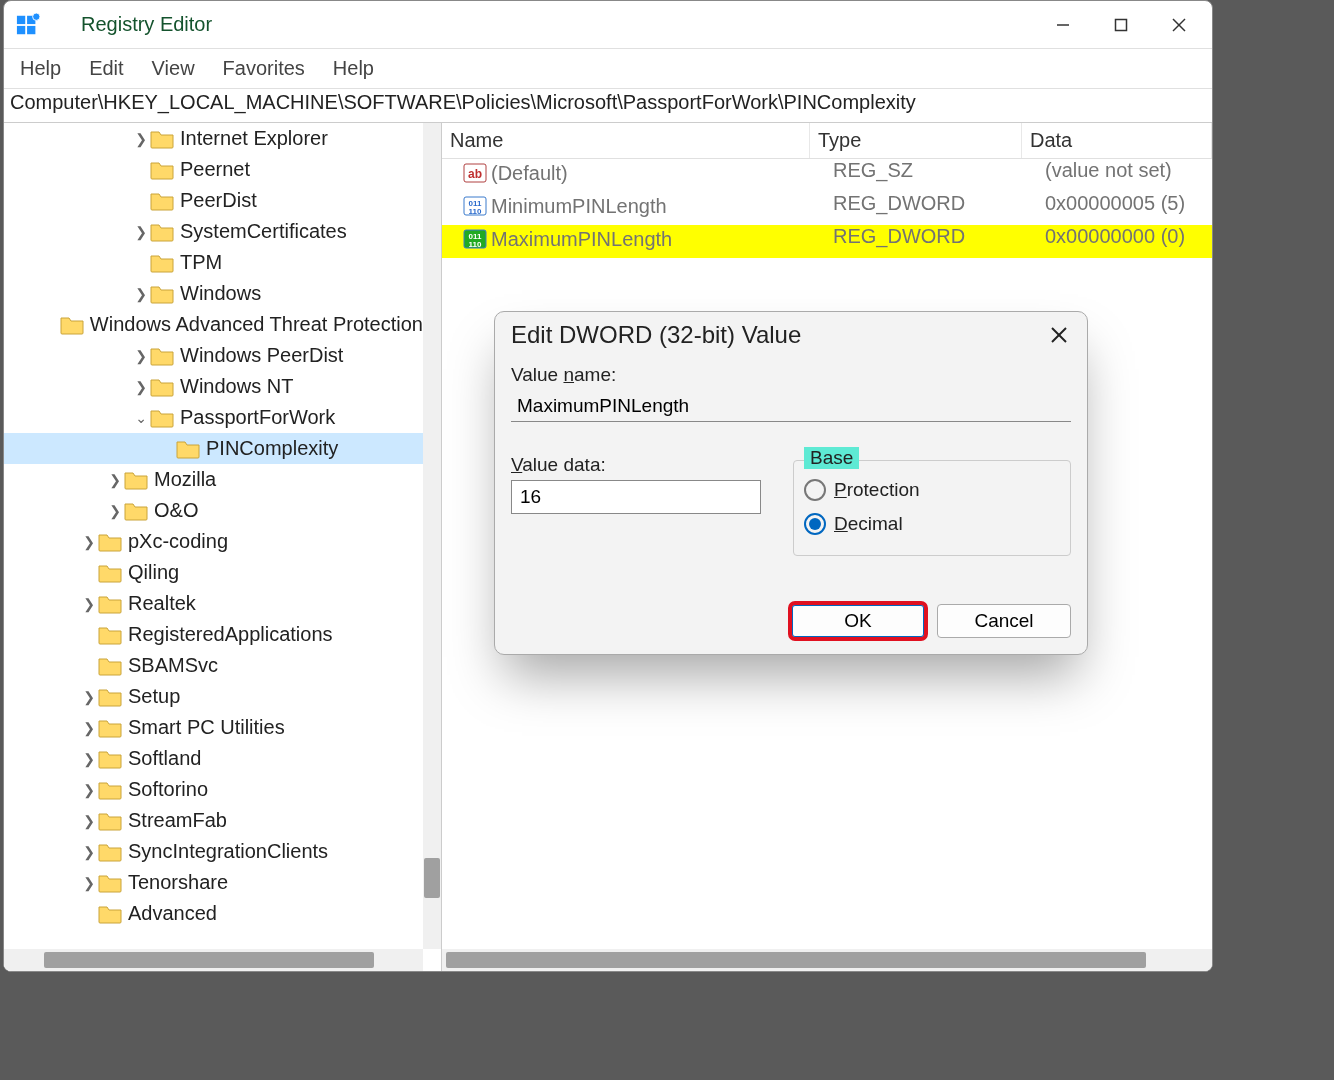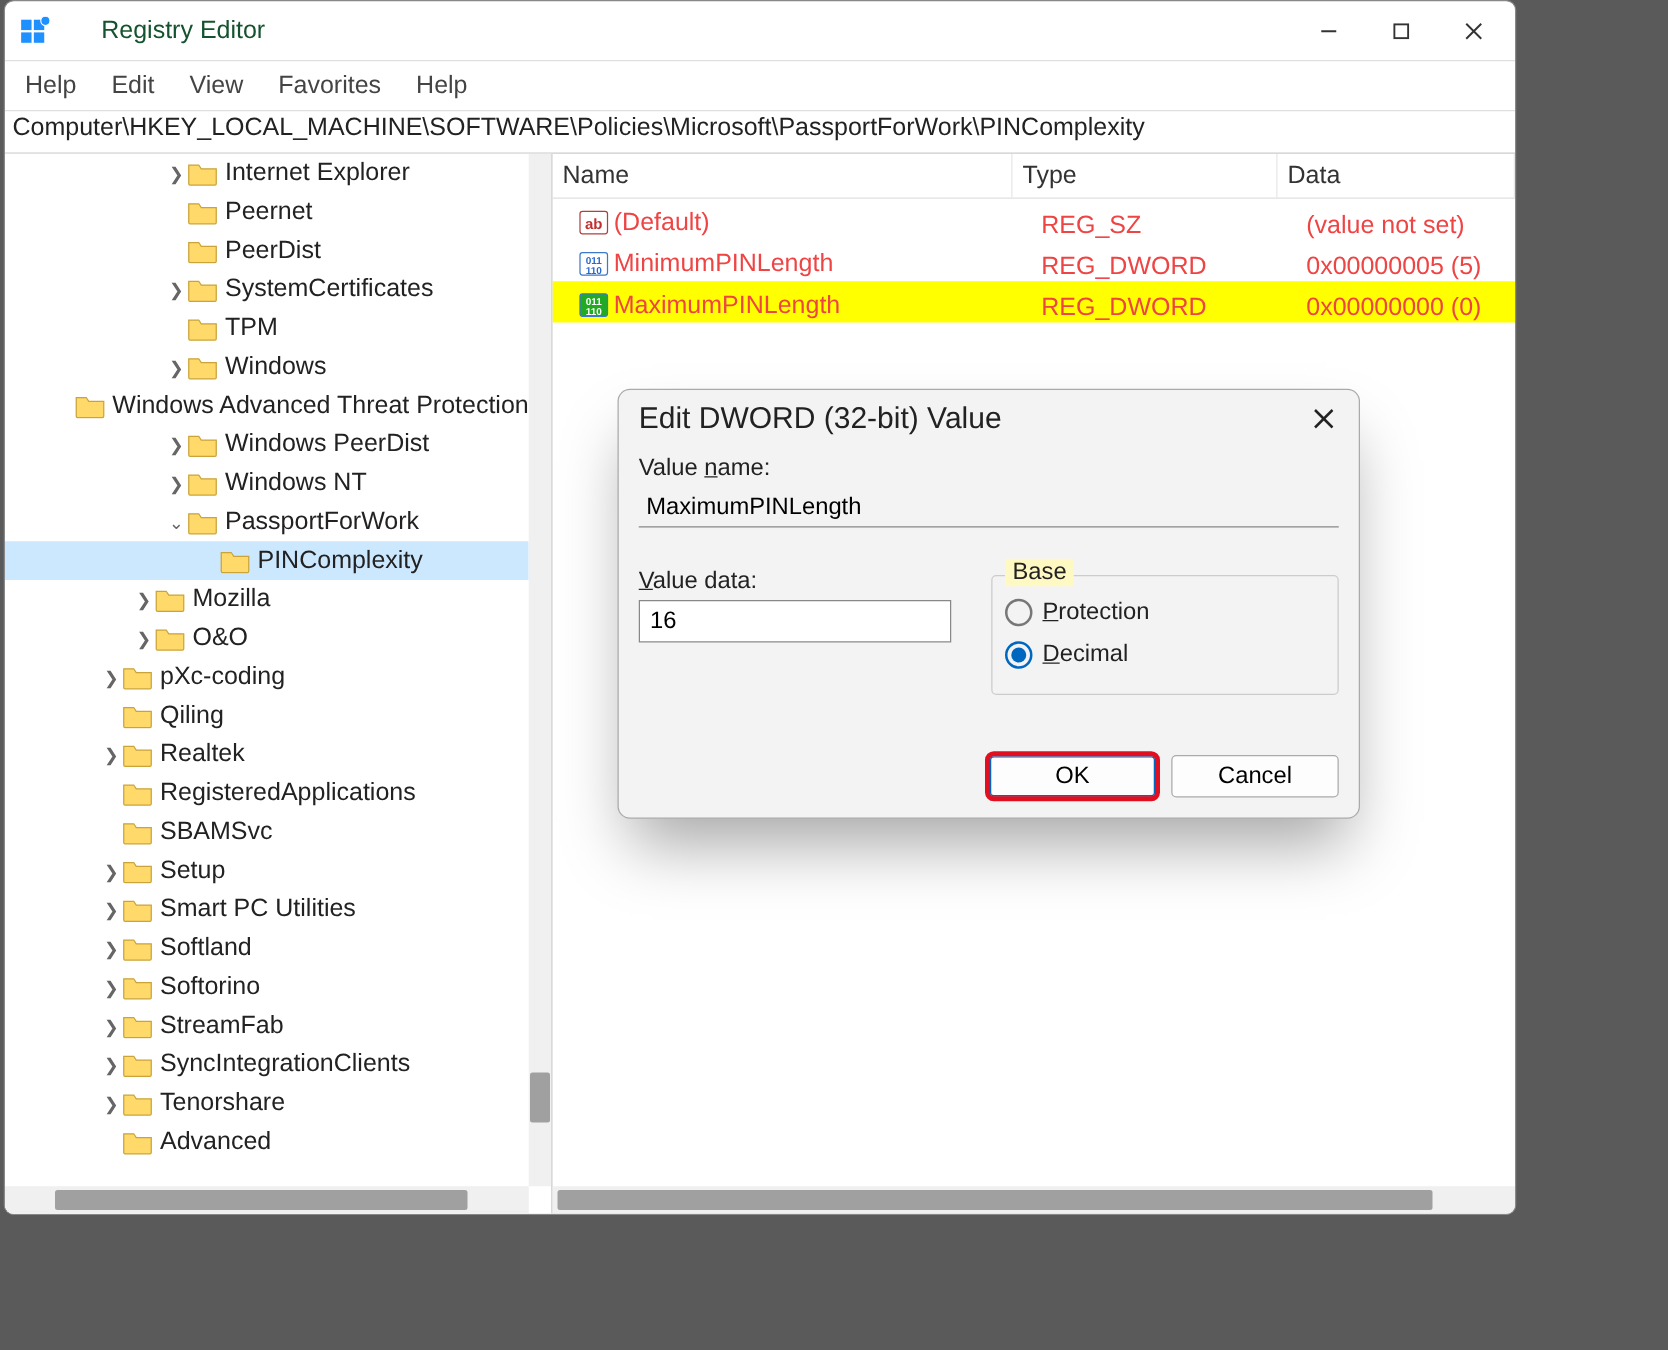--- a/index.html
+++ b/index.html
@@ -24,39 +24,39 @@
 .tree-item.selected { background: #cce8ff; }
 .tree-vscroll { position: absolute; top: 0; right: 0; width: 18px; bottom: 22px; background: #f0f0f0;}
 .tree-vscroll .thumb { position: absolute; left: 1px; right: 1px; background: #a0a0a0; border-radius: 2px;}
 .tree-hscroll { position: absolute; left: 0; right: 18px; bottom: 0; height: 22px; background: #f0f0f0;}
 .tree-hscroll .thumb { position: absolute; top: 3px; bottom: 3px; background: #a0a0a0; border-radius: 2px;}
 .list-header { height: 36px; display: flex; border-bottom: 1px solid #e0e0e0; font-size: 20px; color: #333;}
 .list-header > div { padding: 4px 8px; border-right: 1px solid #e8e8e8; display:flex; align-items:center;}
 .col-name { width: 368px; }
 .col-type { width: 212px; }
 .col-data { flex: 1; border-right: none;}
-.list-row { height: 33px; display: flex; font-size: 20px; color: #ef4444; align-items: flex-end; padding-left: 15px;}
+.list-row { height: 33px; display: flex; font-size: 20px; color: #737373; align-items: flex-start; padding-left: 15px;}
 .list-row.selected { background: #ffff00; }
 .val-icon { width: 28px; height: 28px; margin: 0 2px 0 4px; flex-shrink:0; display:flex; align-items:center; justify-content:center;}
 .list-row .n { width: 368px; display: flex; align-items: center; overflow:hidden; white-space:nowrap;}
 .list-row .t { width: 212px; padding-left: 8px; }
 .list-row .d { flex: 1; padding-left: 8px; white-space:nowrap;}
 .list-hscroll { position: absolute; left: 0; right: 0; bottom: 0; height: 22px; background: #f0f0f0;}
 .list-hscroll .thumb { position: absolute; top: 3px; bottom: 3px; background: #a0a0a0; border-radius: 2px;}
 
 .dialog { position: absolute; left: 490px; top: 310px; width: 594px; height: 344px; background: #f3f3f3; border: 1px solid #aaa; border-radius: 10px; box-shadow: 0 30px 50px -10px rgba(0,0,0,.35); }
 .dlg-title { height: 46px; display: flex; align-items: center; padding: 0 6px 0 16px; font-size: 24px; color: #222;}
 .dlg-close { width: 44px; height: 40px; display:flex; align-items:center; justify-content:center;}
 .dlg-body { padding: 0 16px; font-size: 19px; color: #222;}
 .field-label { margin: 6px 0 4px; }
 .field-input { width: 100%; height: 32px; border: none; border-bottom: 1px solid #888; background: transparent; font-size: 19px; padding: 2px 6px; outline:none;}
 .value-row { display: flex; gap: 22px; margin-top: 26px;}
 .value-col { flex: 0 0 260px; }
 .base-col { flex: 1; border: 1px solid #ccc; border-radius: 4px; padding: 12px 10px 14px; position:relative; margin-top: 6px;}
-.base-legend { position: absolute; top: -14px; left: 10px; background: #fef9c3; padding: 0 6px; font-size:19px;}
+.base-legend { position: absolute; top: -14px; left: 10px; background: #5eead4; padding: 0 6px; font-size:19px;}
 .radio-opt { display: flex; align-items: center; gap: 8px; height: 34px; font-size: 19px;}
 .radio-circle { width: 22px; height: 22px; border-radius: 50%; border: 2px solid #777; display:flex; align-items:center; justify-content:center;}
 .radio-circle.checked { border-color: #0067c0; }
 .radio-circle.checked::after { content:''; width: 12px; height:12px; border-radius:50%; background:#0067c0;}
 .dlg-buttons { position:absolute; right:16px; bottom:16px; display:flex; gap:12px;}
 .dlg-btn { width: 134px; height: 34px; border: 1px solid #aaa; background: #fdfdfd; border-radius: 4px; font-size: 19px; display:flex; align-items:center; justify-content:center;}
 .dlg-btn.primary { border-color: #0067c0; box-shadow: inset 0 0 0 1px #0067c0;}
 .hl-red { outline: 4px solid #e01020; outline-offset: -1px;}
 .val-input { width: 250px; height: 34px; border: 1px solid #888; background: #fff; font-size: 19px; padding: 2px 8px; outline:none;}
 .underline-first::first-letter{ text-decoration: underline; }

